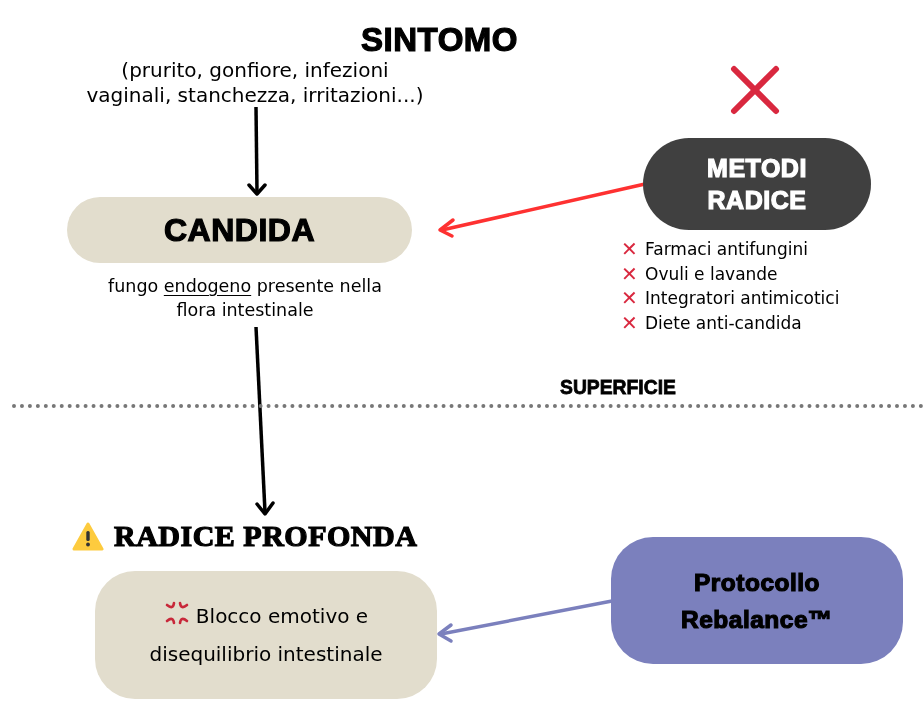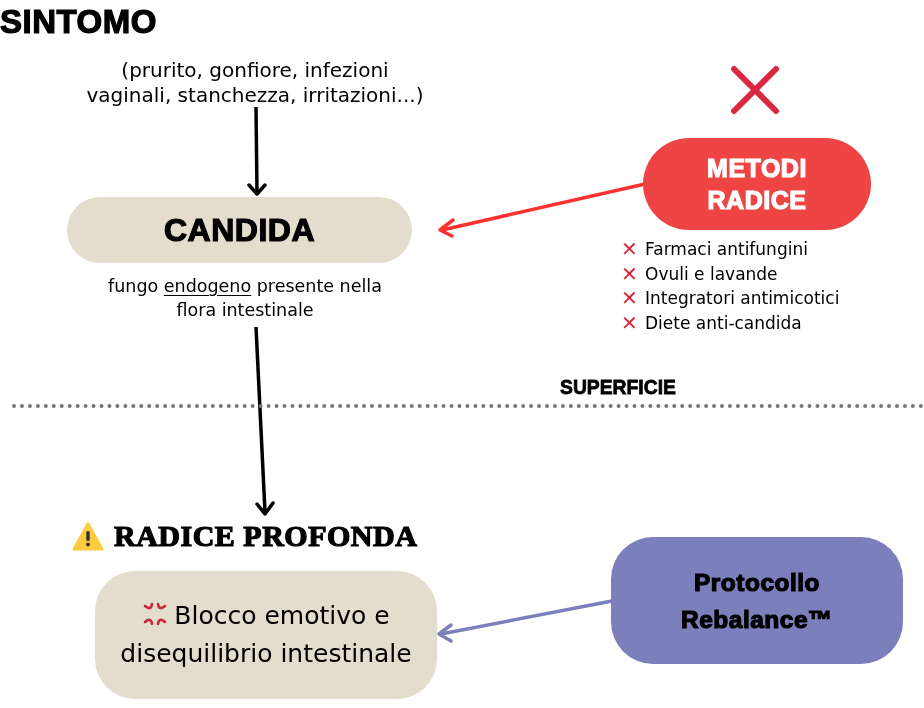--- a/index.html
+++ b/index.html
@@ -10,22 +10,22 @@
       color: #000;
     }
     .abs { position: absolute; }
     .heavy {
       font-family: "Liberation Sans", sans-serif;
       font-weight: 900;
       letter-spacing: 0.5px;
       -webkit-text-stroke: 1.2px currentColor;
     }
     #sintomo-title {
-      left: 0; width: 510px; top: 2px; text-align: left;
-      font-size: 33px; line-height: 40px;
+      left: 0; width: 510px; top: 20px; text-align: right;
+      font-size: 33px; line-height: 40px; padding-left: 8px;
     }
     #sintomo-desc {
       left: 40px; width: 430px; top: 58px; text-align: center;
       font-size: 20px; line-height: 25px;
       font-family: "DejaVu Sans", sans-serif;
     }
     #candida-box {
       left: 67px; top: 197px; width: 345px; height: 66px;
       background: #e2ddcd; border-radius: 33px;
       display: flex; align-items: center; justify-content: center;
@@ -34,21 +34,21 @@
     #candida-desc {
       left: 60px; width: 370px; top: 274px; text-align: center;
       font-size: 17.5px; line-height: 24px;
     }
     #candida-desc u { text-decoration: underline; text-underline-offset: 3px; }
     #big-x {
       left: 728px; top: 63px; width: 54px; height: 54px;
     }
     #metodi-box {
       left: 643px; top: 138px; width: 228px; height: 92px;
-      background: #ef4444; border-radius: 46px;
+      background: #404040; border-radius: 46px;
       display: flex; align-items: center; justify-content: center;
       text-align: center; color: #fff;
     }
     #metodi-label { font-size: 25px; line-height: 32px; color: #fff; }
     #metodi-list {
       left: 621px; top: 237px; margin: 0; padding: 0; list-style: none;
       font-size: 17px; line-height: 24.5px;
     }
     #metodi-list li { display: flex; align-items: center; }
     #metodi-list .x { color: #d9283f; font-size: 20px; width: 24px; font-weight: bold; }
@@ -65,21 +65,21 @@
     #radice-row {
       left: 72px; top: 517px; display: flex; align-items: center;
     }
     #radice-label { font-size: 30px; line-height: 38px; margin-left: 10px; font-family: Liberation Serif, serif; }
     #radice-box {
       left: 95px; top: 571px; width: 342px; height: 128px;
       background: #e2ddcd; border-radius: 40px;
       display: flex; align-items: center; justify-content: center;
       text-align: center;
     }
-    #radice-text { font-size: 25px; line-height: 38px; }
+    #radice-text { font-size: 20px; line-height: 38px; }
     #protocollo-box {
       left: 611px; top: 537px; width: 292px; height: 127px;
       background: #7b80bd; border-radius: 42px;
       display: flex; align-items: center; justify-content: center;
       text-align: center; color: #fff;
     }
     #protocollo-label { font-size: 24.5px; line-height: 37px; color: #000000; }
     svg.lines { position: absolute; left: 0; top: 0; }
   </style>
 </head>

